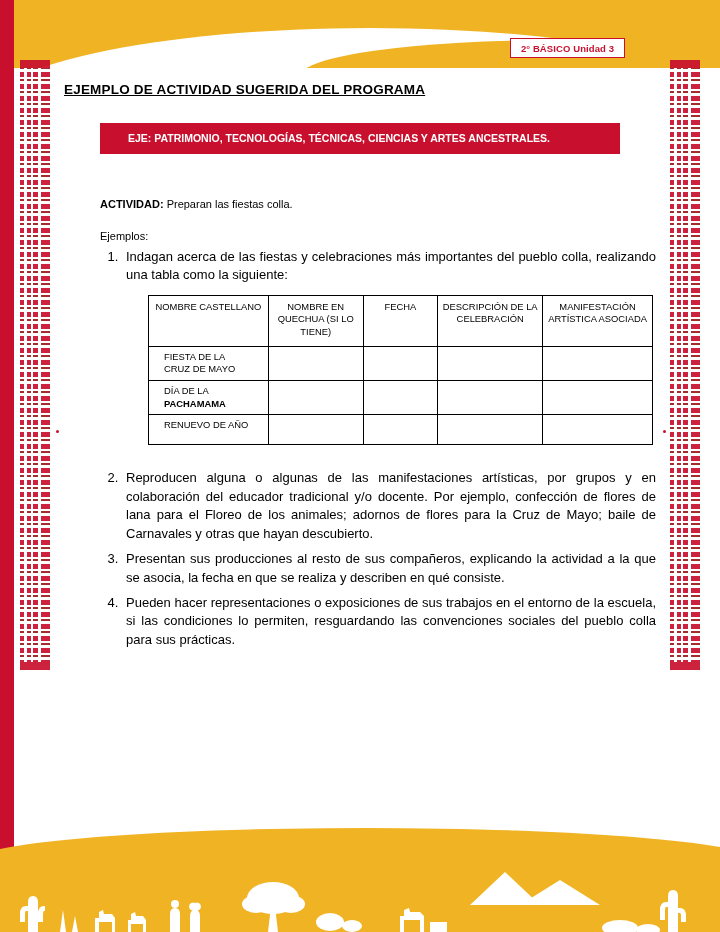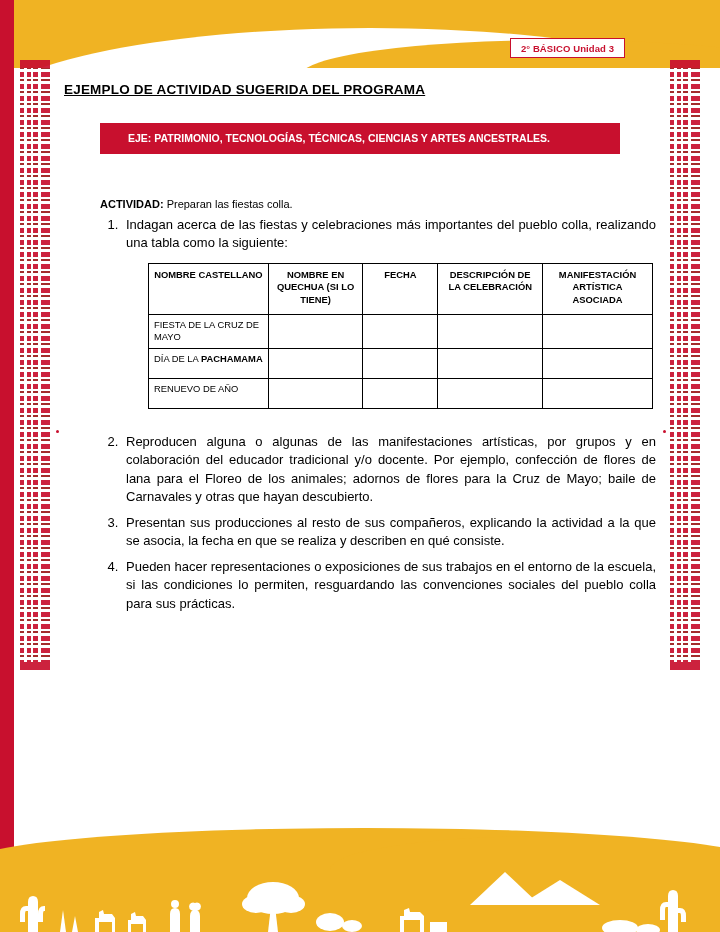--- a/index.html
+++ b/index.html
@@ -154,25 +154,25 @@
   table.celebrations {
     margin: 10px 0 0 84px;
     border-collapse: collapse;
     width: 505px;
     font-size: 9.4px;
   }
   table.celebrations th,
   table.celebrations td {
     border: 1px solid #000000;
     vertical-align: top;
-    padding: 4px 5px;
+    padding: 4px 15px;
   }
   table.celebrations thead th {
     text-align: center;
-    font-weight: bold;
+    font-weight: normal;
     line-height: 1.35;
     padding: 5px 4px 7px 4px;
   }
   table.celebrations tbody td {
     height: 30px;
     line-height: 1.35;
   }
   table.celebrations tbody td.c-quechua { text-align: center; font-weight: bold; }
   .col1 { width: 120px; }
   .col2 { width: 95px; }
@@ -238,20 +238,21 @@
 
   <div class="doc-title">EJEMPLO DE ACTIVIDAD SUGERIDA DEL PROGRAMA</div>
 
   <div class="axis-bar">EJE: PATRIMONIO, TECNOLOGÍAS, TÉCNICAS, CIENCIAS Y ARTES ANCESTRALES.</div>
 
   <div class="activity-line">
     <b>ACTIVIDAD:</b>
     <span>Preparan las fiestas colla.</span>
   </div>
 
+  <div class="examples-label">Ejemplos:</div>
 
   <ol class="steps">
     <li>Indagan acerca de las fiestas y celebraciones más importantes del pueblo colla, realizando una tabla como la siguiente:</li>
   </ol>
 
   <table class="celebrations">
     <thead>
       <tr>
         <th class="col1">NOMBRE CASTELLANO</th>
         <th class="col2">NOMBRE EN QUECHUA (SI LO TIENE)</th>

